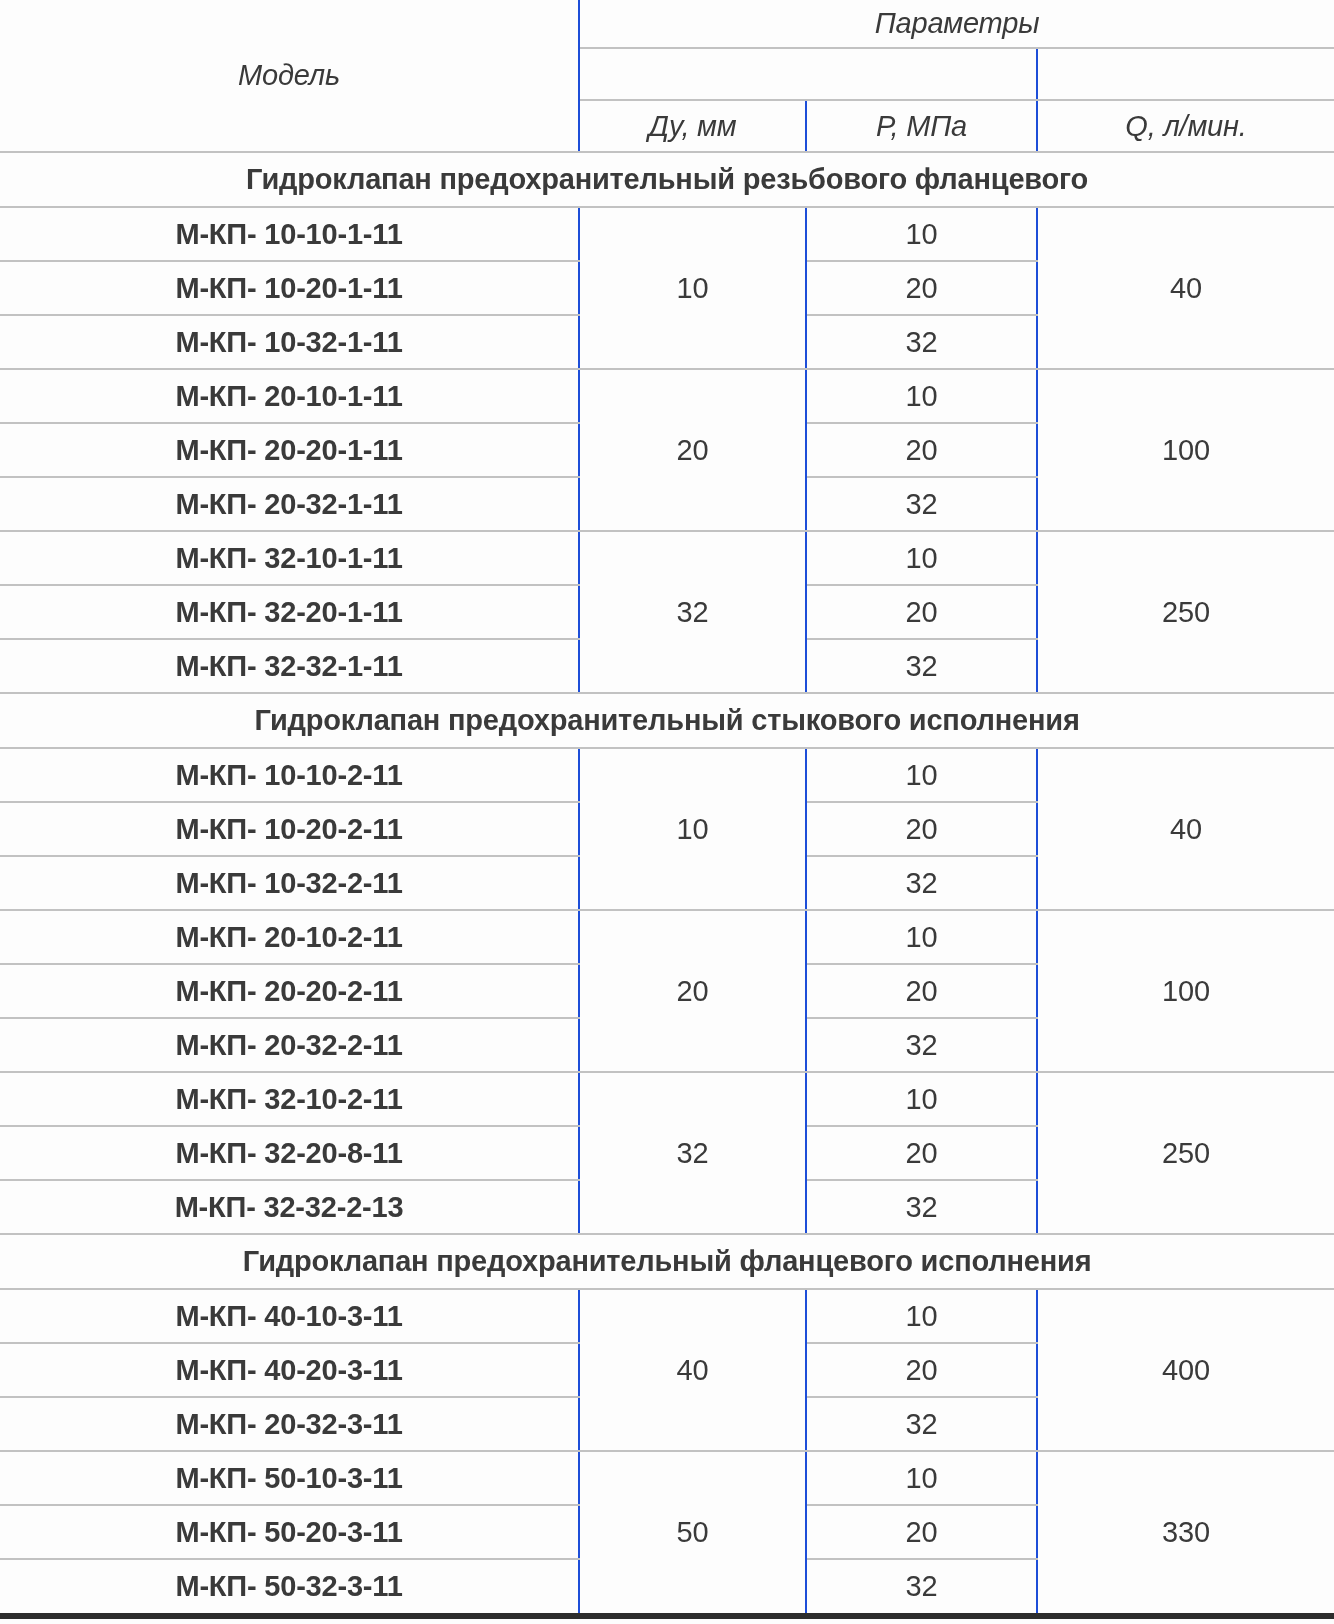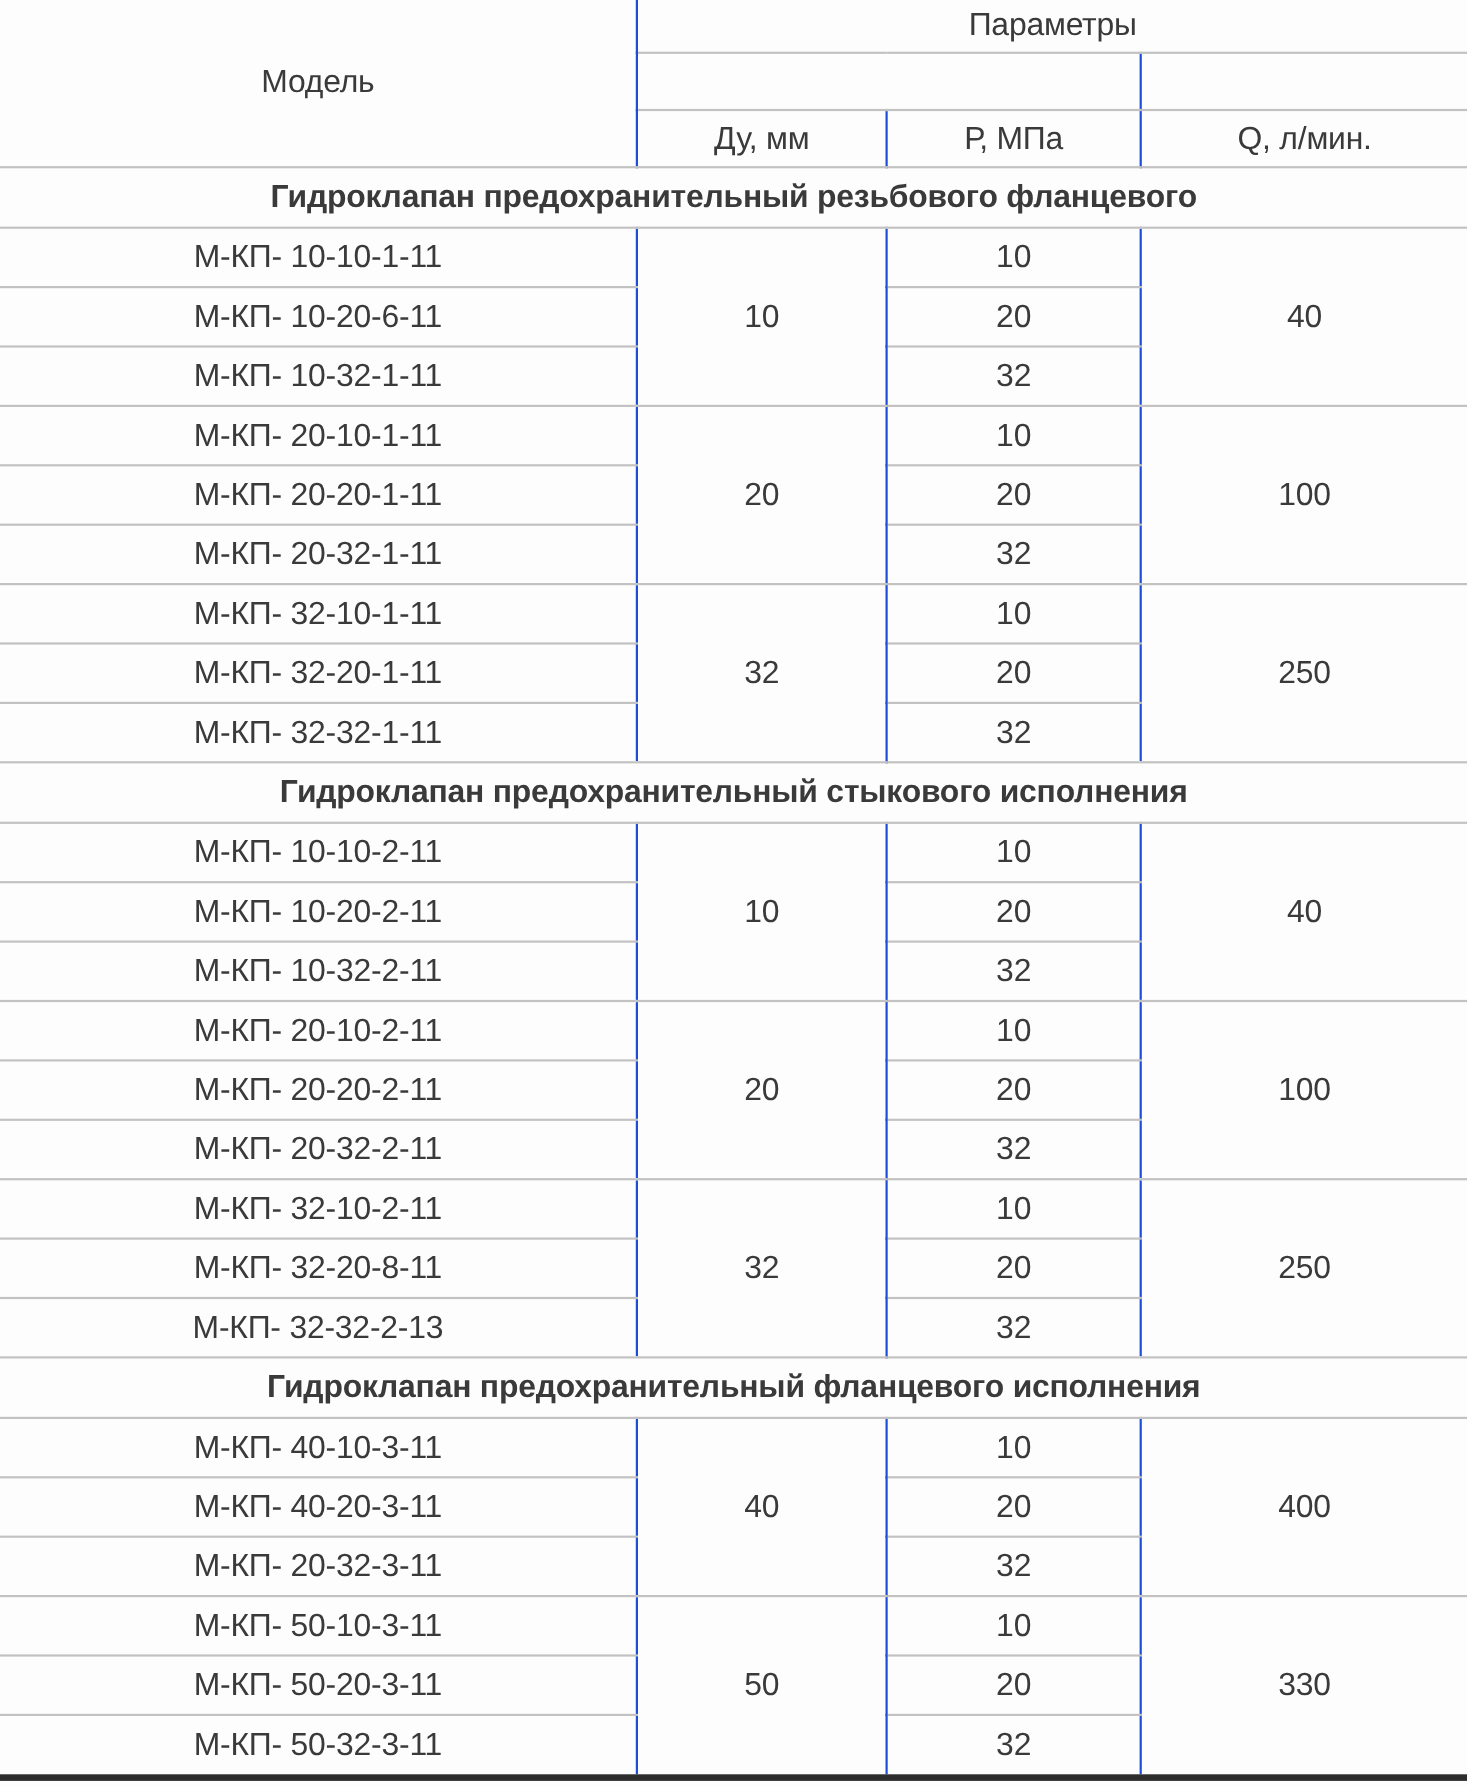--- a/index.html
+++ b/index.html
@@ -35,30 +35,30 @@
   tr.h-a { height: 48px; }
   tr.h-b { height: 52px; }
   tr.h-c { height: 52px; }
   tr.h-t { height: 55px; }
   tr.h-d { height: 54px; }
   
   td.vr { border-right: 2px solid #1d4ed8; }
   td.hb { border-bottom: 2px solid #c2c2c2; }
   
   td.model {
-    font-weight: 400;
+    font-weight: 700;
     color: #272727;
     letter-spacing: -0.4px;
   }
   td.section-title {
     font-weight: 700;
     color: #1f1f1f;
     letter-spacing: -0.4px;
   }
-  td.head { color: #343434; }
+  td.head { color: #343434; font-style: italic; }
   .bottom-rule {
     width: 1334px;
     height: 6px;
     background: #2d2d2d;
   }
 </style>
 </head>
 <body>
 
 <div class="page">
@@ -88,21 +88,21 @@
     <tr class="h-t">
       <td colspan="4" class="hb section-title">Гидроклапан предохранительный резьбового фланцевого</td>
     </tr>
     <tr class="h-d">
       <td class="vr hb model">М-КП- 10-10-1-11</td>
       <td rowspan="3" class="vr hb">10</td>
       <td class="vr hb">10</td>
       <td rowspan="3" class="hb">40</td>
     </tr>
     <tr class="h-d">
-      <td class="vr hb model">М-КП- 10-20-6-11</td>
+      <td class="vr hb model">М-КП- 10-20-1-11</td>
       <td class="vr hb">20</td>
     </tr>
     <tr class="h-d">
       <td class="vr hb model">М-КП- 10-32-1-11</td>
       <td class="vr hb">32</td>
     </tr>
     <tr class="h-d">
       <td class="vr hb model">М-КП- 20-10-1-11</td>
       <td rowspan="3" class="vr hb">20</td>
       <td class="vr hb">10</td>

